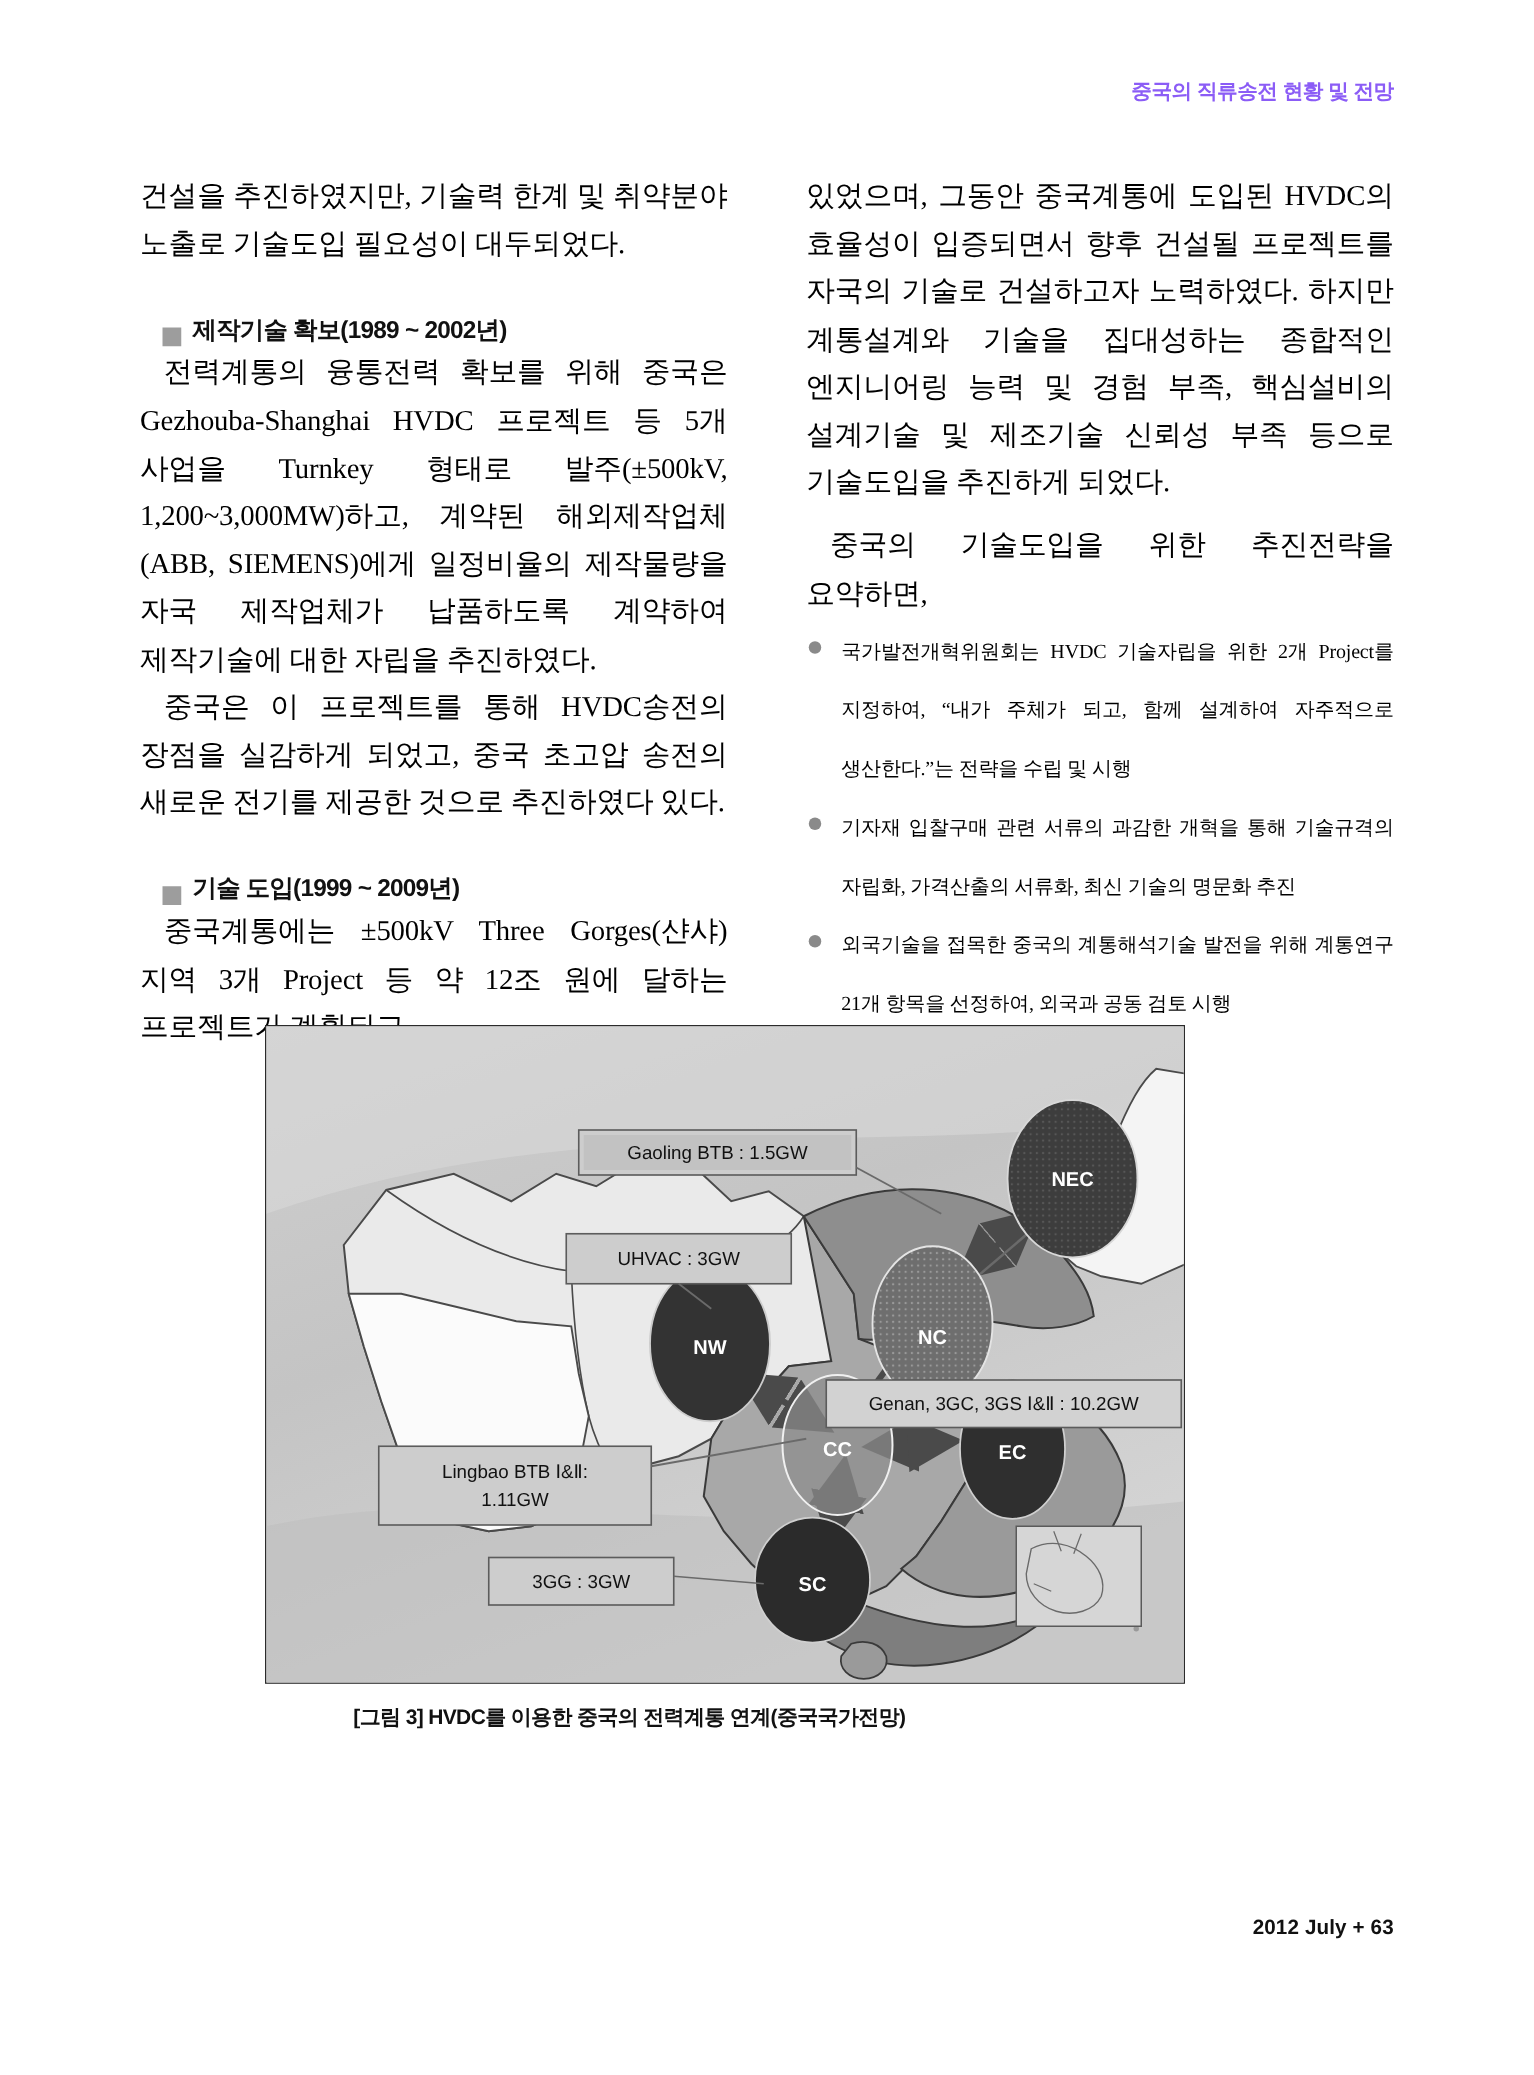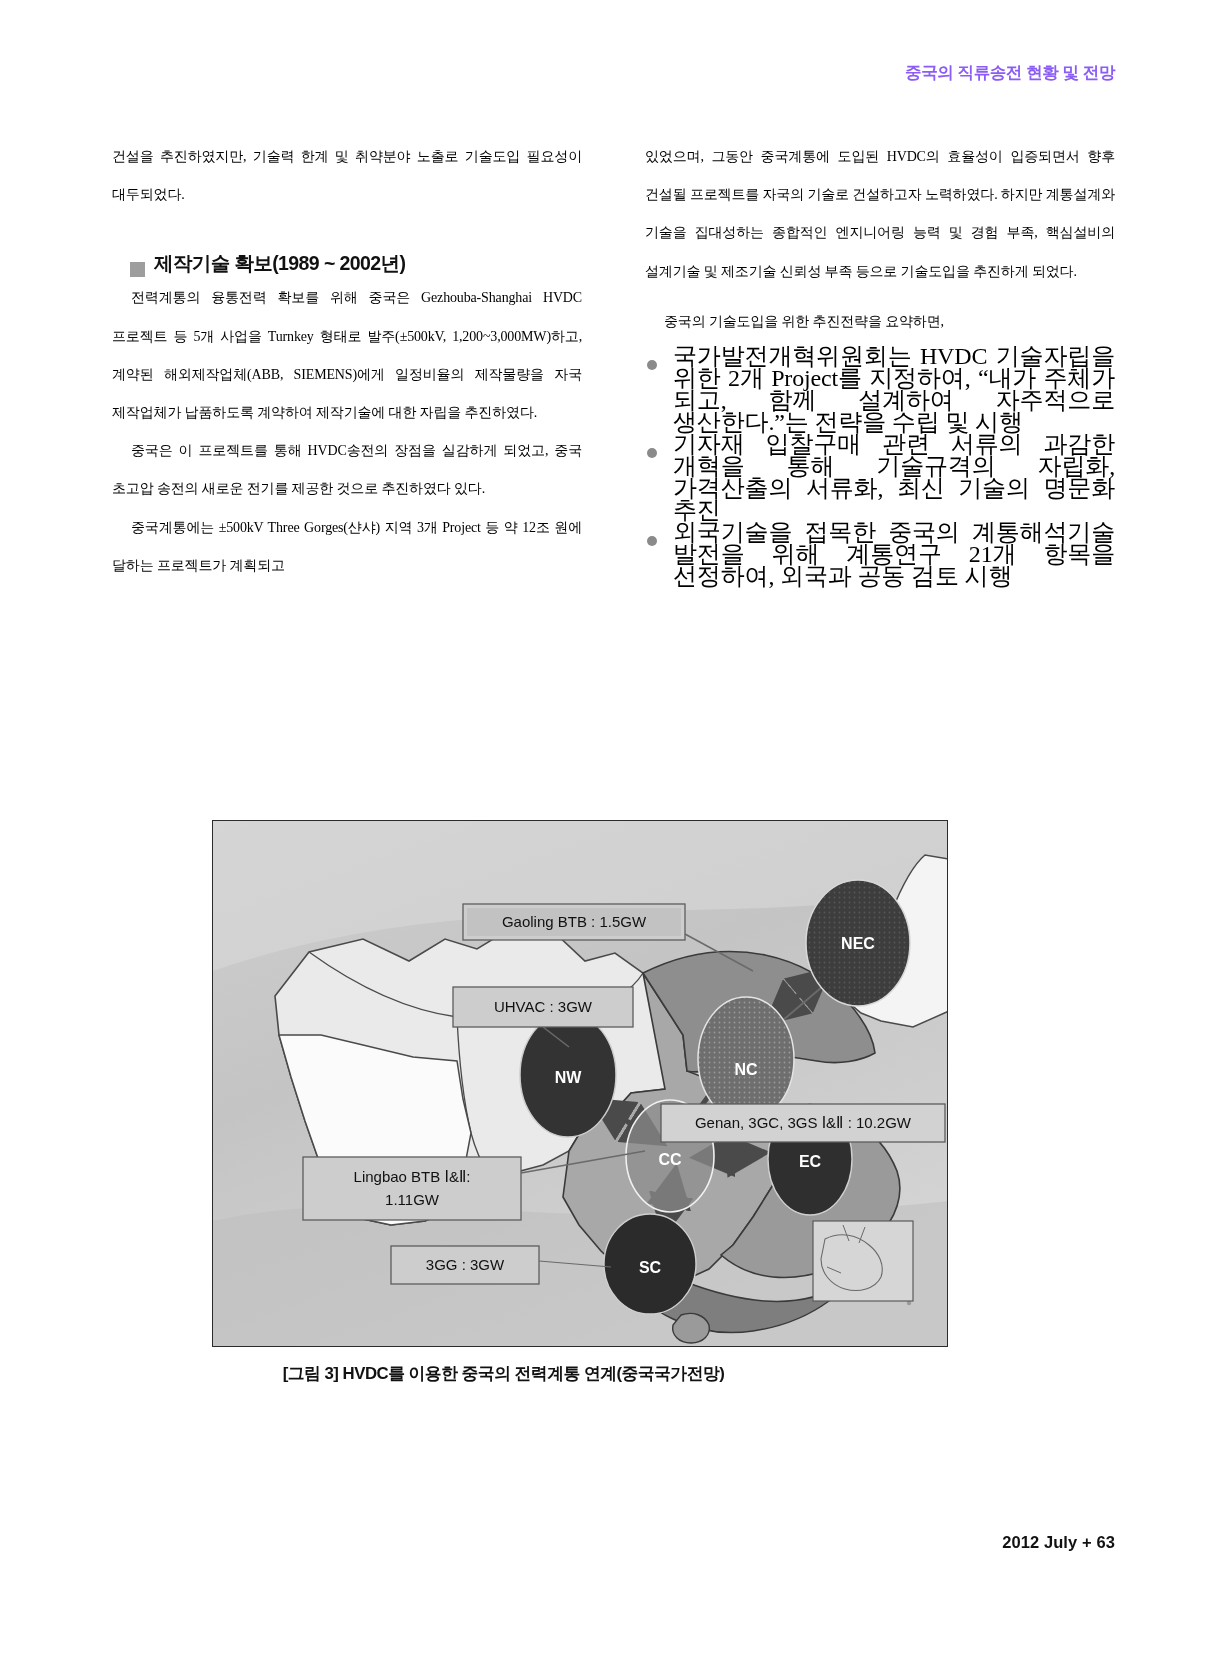--- a/index.html
+++ b/index.html
@@ -40,21 +40,21 @@
   }
   .col {
     width: 470px;
   }
   .col.right {
     margin-left: 63px;
   }
 
   p.body {
     margin: 0 0 0 0;
-    font-size: 14px;
+    font-size: 23px;
     line-height: 38.2px;
     text-align: justify;
     text-justify: inter-character;
     text-indent: 0;
     word-break: keep-all;
     letter-spacing: -0.15px;
   }
   p.body.indent {
     text-indent: 19px;
   }
@@ -82,22 +82,22 @@
 
   
   ul.dot-list {
     list-style: none;
     margin: 4px 0 0 0;
     padding: 0;
   }
   ul.dot-list li {
     position: relative;
     padding-left: 28px;
-    font-size: 24px;
-    line-height: 22px;
+    font-size: 16px;
+    line-height: 47px;
     text-align: justify;
     word-break: keep-all;
     letter-spacing: -0.15px;
     margin-bottom: 0;
   }
   ul.dot-list li .dot {
     position: absolute;
     left: 2px;
     top: 15px;
     width: 10px;
@@ -170,20 +170,24 @@
     <p class="body">건설을 추진하였지만, 기술력 한계 및 취약분야 노출로 기술도입 필요성이 대두되었다.</p>
 
     <div class="section-head">
       <span class="sq-bullet"></span>
       <span>제작기술 확보(1989 ~ 2002년)</span>
     </div>
 
     <p class="body indent">전력계통의 융통전력 확보를 위해 중국은 Gezhouba-Shanghai HVDC 프로젝트 등 5개 사업을 Turnkey 형태로 발주(±500kV, 1,200~3,000MW)하고, 계약된 해외제작업체(ABB, SIEMENS)에게 일정비율의 제작물량을 자국 제작업체가 납품하도록 계약하여 제작기술에 대한 자립을 추진하였다.</p>
     <p class="body indent">중국은 이 프로젝트를 통해 HVDC송전의 장점을 실감하게 되었고, 중국 초고압 송전의 새로운 전기를 제공한 것으로 추진하였다 있다.</p>
 
+    <div class="section-head">
+      <span class="sq-bullet"></span>
+      <span>기술 도입(1999 ~ 2009년)</span>
+    </div>
 
     <p class="body indent">중국계통에는 ±500kV Three Gorges(샨샤) 지역 3개 Project 등 약 12조 원에 달하는 프로젝트가 계획되고</p>
   </div>
 
   <div class="col right">
 
     <p class="body">있었으며, 그동안 중국계통에 도입된 HVDC의 효율성이 입증되면서 향후 건설될 프로젝트를 자국의 기술로 건설하고자 노력하였다. 하지만 계통설계와 기술을 집대성하는 종합적인 엔지니어링 능력 및 경험 부족, 핵심설비의 설계기술 및 제조기술 신뢰성 부족 등으로 기술도입을 추진하게 되었다.</p>
 
     <p class="spacer-sm"></p>
 

